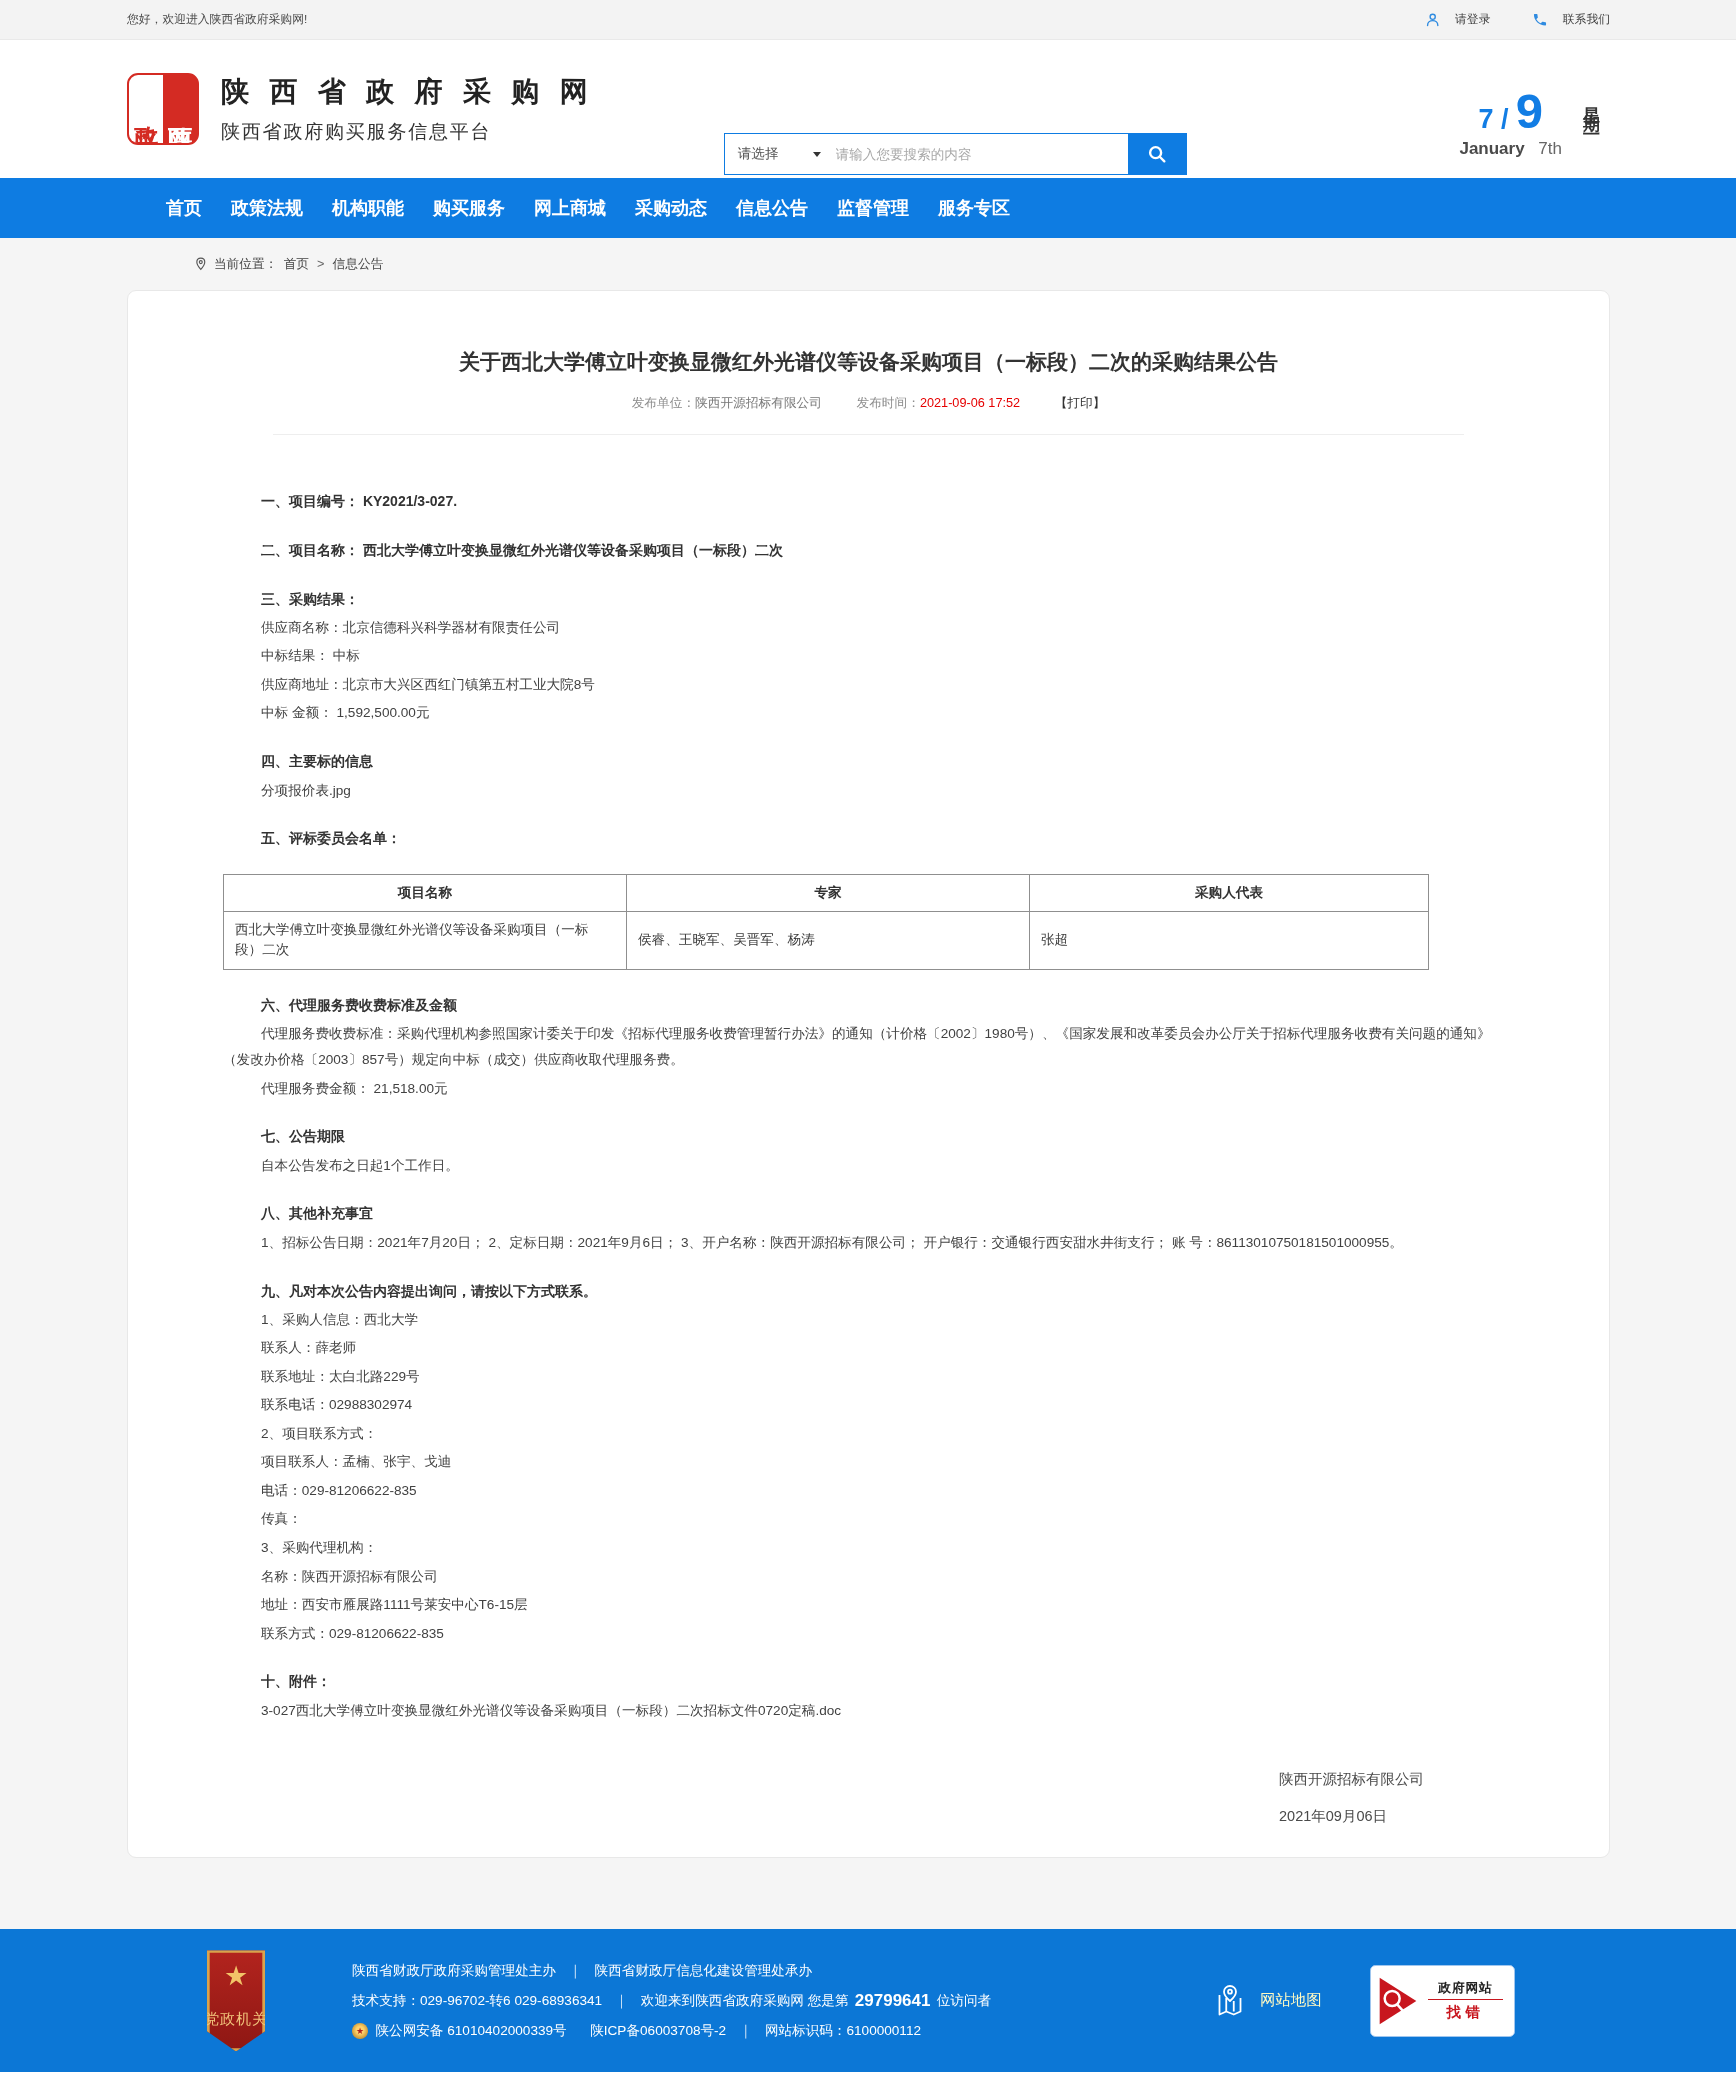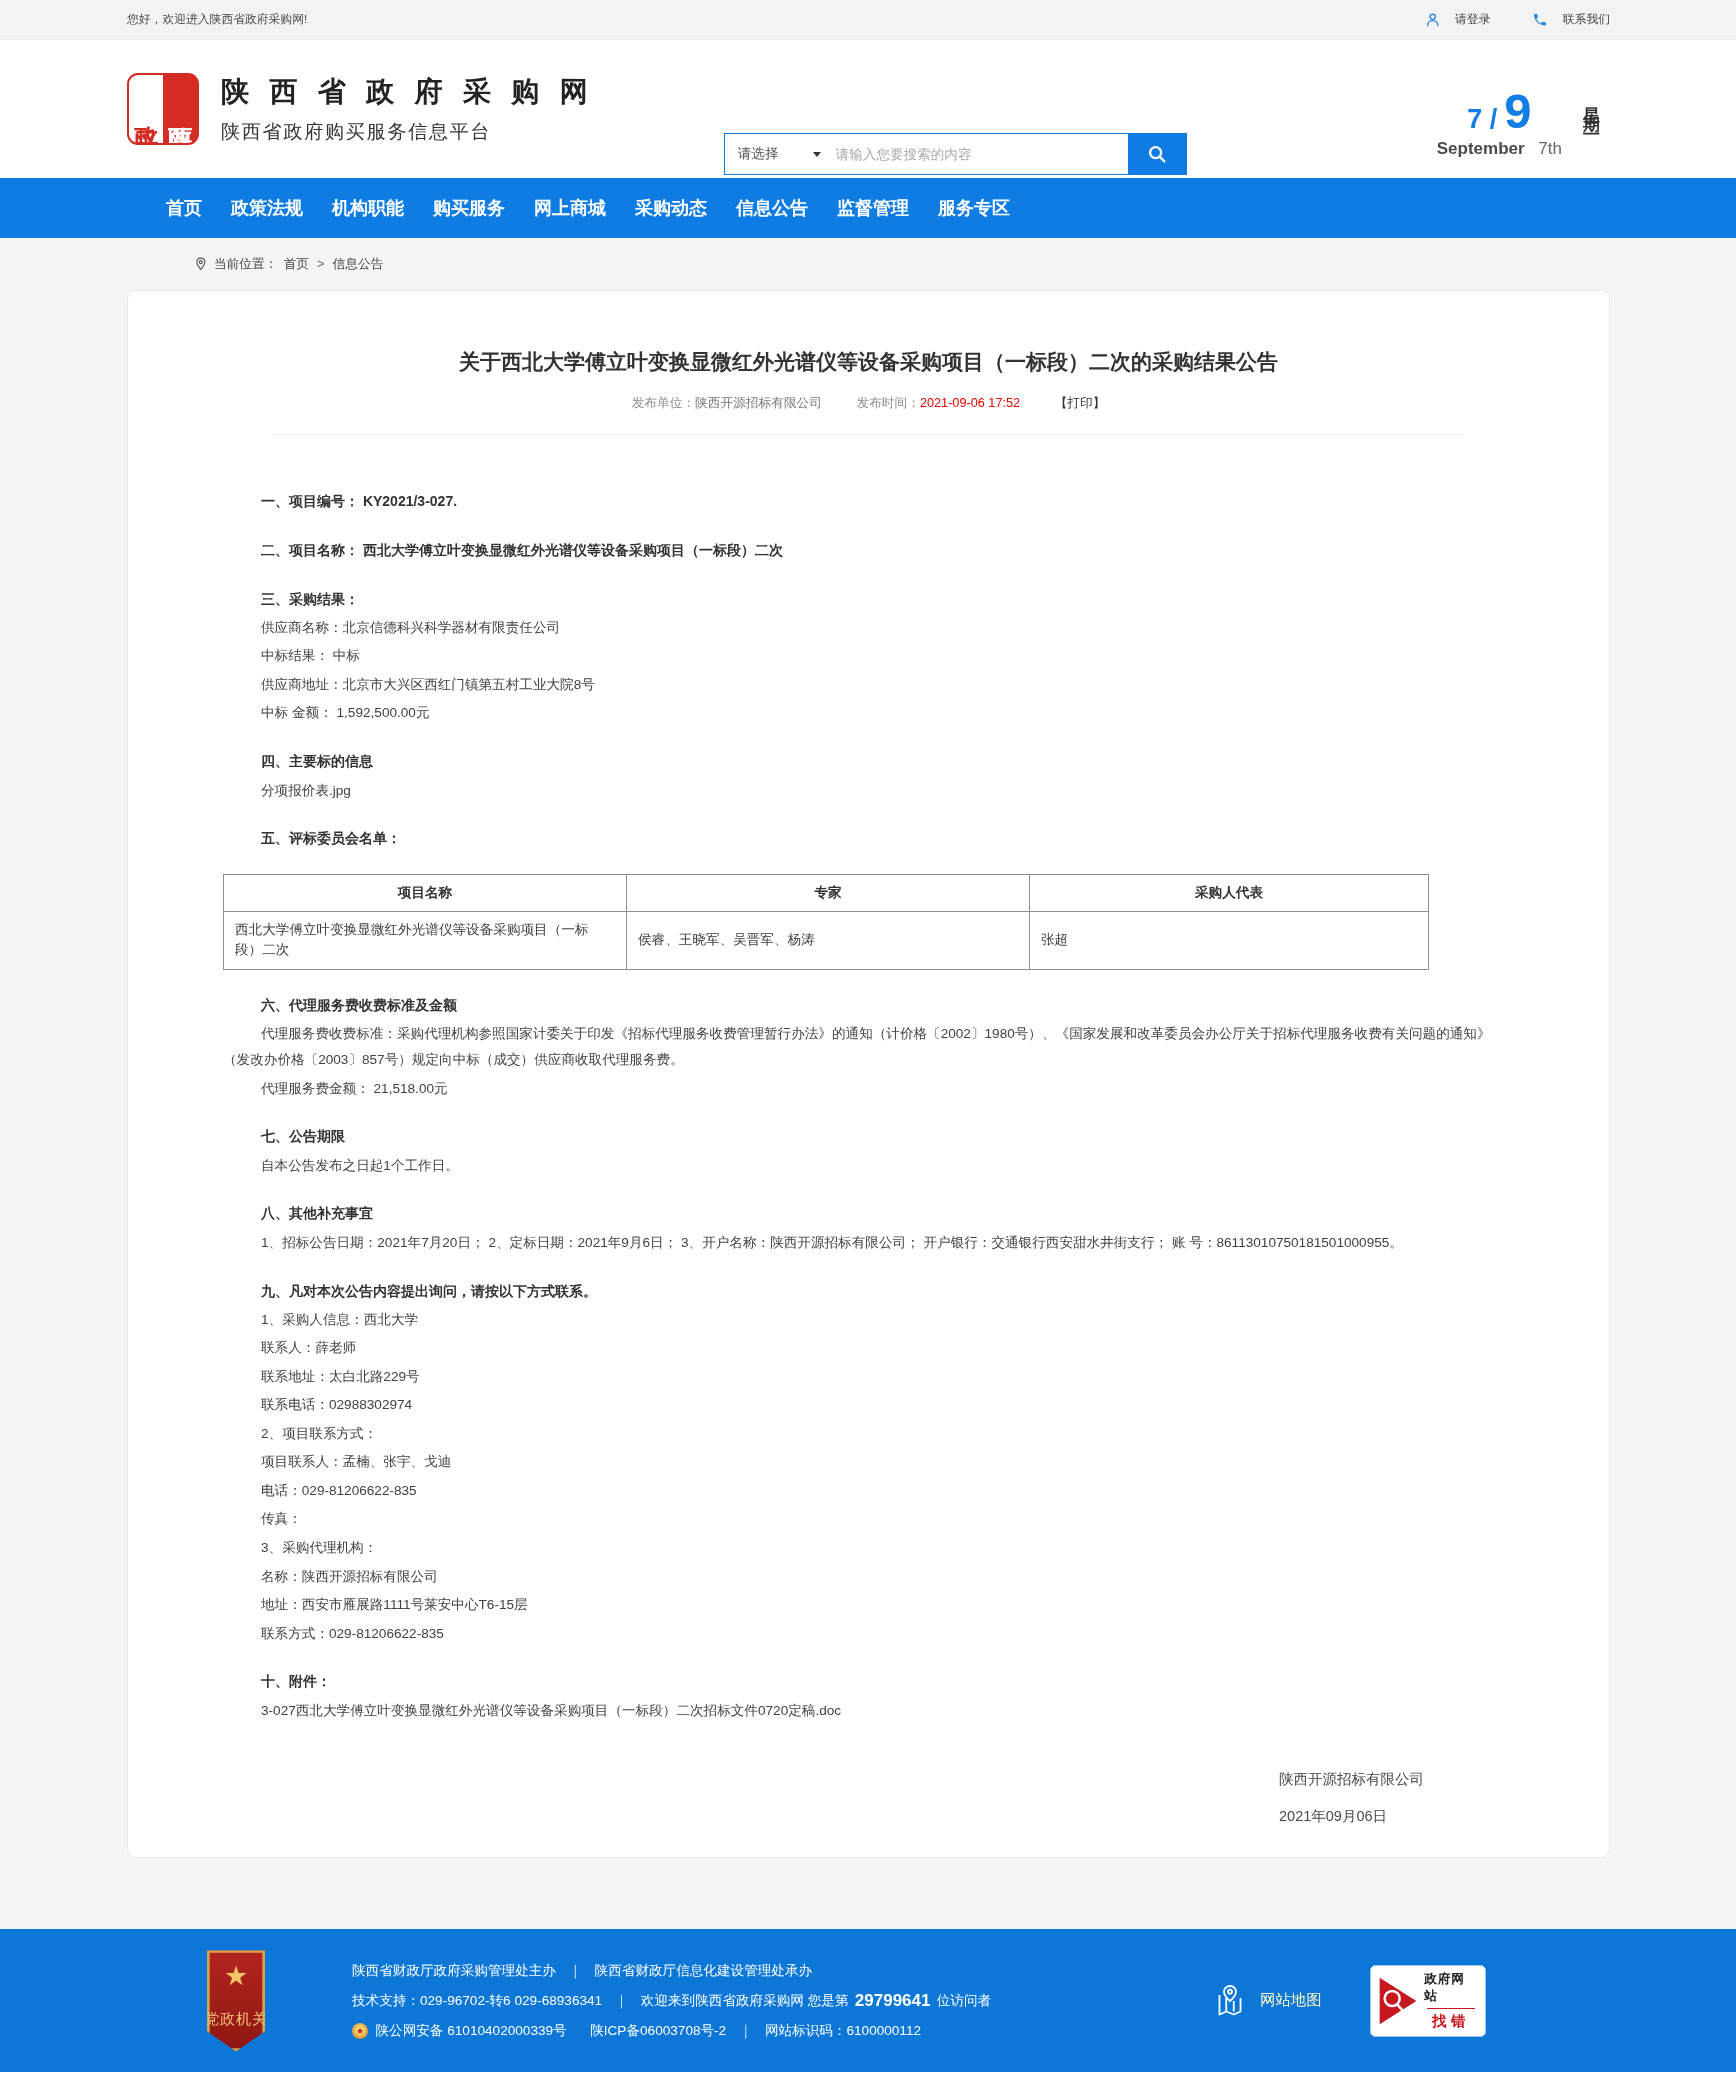--- a/index.html
+++ b/index.html
@@ -83,21 +83,21 @@
     box-shadow:inset 0 0 0 2.7px #d9a34c; display:flex; flex-direction:column; align-items:center; }
   .emblem .star { color:#f2c468; font-size:27px; line-height:1; margin-top:12.7px; }
   .emblem .elabel { margin-top:20px; font-size:15px; color:#f0c27a; letter-spacing:0.9px; white-space:nowrap; }
   .f-lines { margin-left:87px; color:#fff; font-size:13.6px; display:flex; flex-direction:column; gap:11px; }
   .f-line { display:flex; align-items:center; white-space:nowrap; }
   .f-sep { margin:0 12.7px; opacity:.9; }
   .visitors { font-size:17px; font-weight:bold; margin:0 6.3px; }
   .beian-icon { width:16.3px; height:16.3px; border-radius:50%; background:radial-gradient(circle at 50% 45%, #ffd36b 30%, #c69032 75%); display:inline-flex; align-items:center; justify-content:center; font-size:9px; color:#b3221c; margin-right:7.2px; flex:none; }
   .gap26 { margin-left:23.5px; }
   .sitemap { position:absolute; left:1212px; top:50%; transform:translateY(-50%); display:flex; align-items:center; gap:12px; color:#fef9c3; font-size:15.4px; cursor:pointer; }
-  .err-badge { position:absolute; left:1370px; top:50%; transform:translateY(-50%); width:116px; height:72px; background:#fff; border:1.8px solid #9fc6ef; border-radius:5.4px; display:flex; align-items:center; padding:0 7.2px; gap:6px; cursor:pointer; }
+  .err-badge { position:absolute; left:1370px; top:50%; transform:translateY(-50%); width:145px; height:72px; background:#fff; border:1.8px solid #9fc6ef; border-radius:5.4px; display:flex; align-items:center; padding:0 7.2px; gap:6px; cursor:pointer; }
   .err-texts { display:flex; flex-direction:column; align-items:center; flex:1; }
   .err-t1 { font-size:12.7px; font-weight:bold; color:#222; letter-spacing:0.9px; }
   .err-div { width:90%; border-bottom:0.9px solid #c8161e; margin:2.7px 0; }
   .err-t2 { font-size:14.5px; font-weight:bold; color:#c8161e; letter-spacing:4.5px; }
 </style>
 </head>
 <body>
 
 <div class="topbar">
   <span>您好，欢迎进入陕西省政府采购网!</span>
@@ -142,21 +142,21 @@
     </button>
   </div>
 
   <div class="date-widget">
     <div class="dw-left">
       <div class="dw-nums">
         <span class="dw-small">7 /</span>
         <span class="dw-big">9</span>
       </div>
       <div class="dw-en">
-        <span class="dw-month">September</span>
+        <span class="dw-month">January</span>
         <span class="dw-day">7th</span>
       </div>
     </div>
     <div class="dw-week">星期二</div>
   </div>
 </div>
 
 <div class="nav">
   <div class="nav-inner">
     <span class="nav-item">首页</span>

